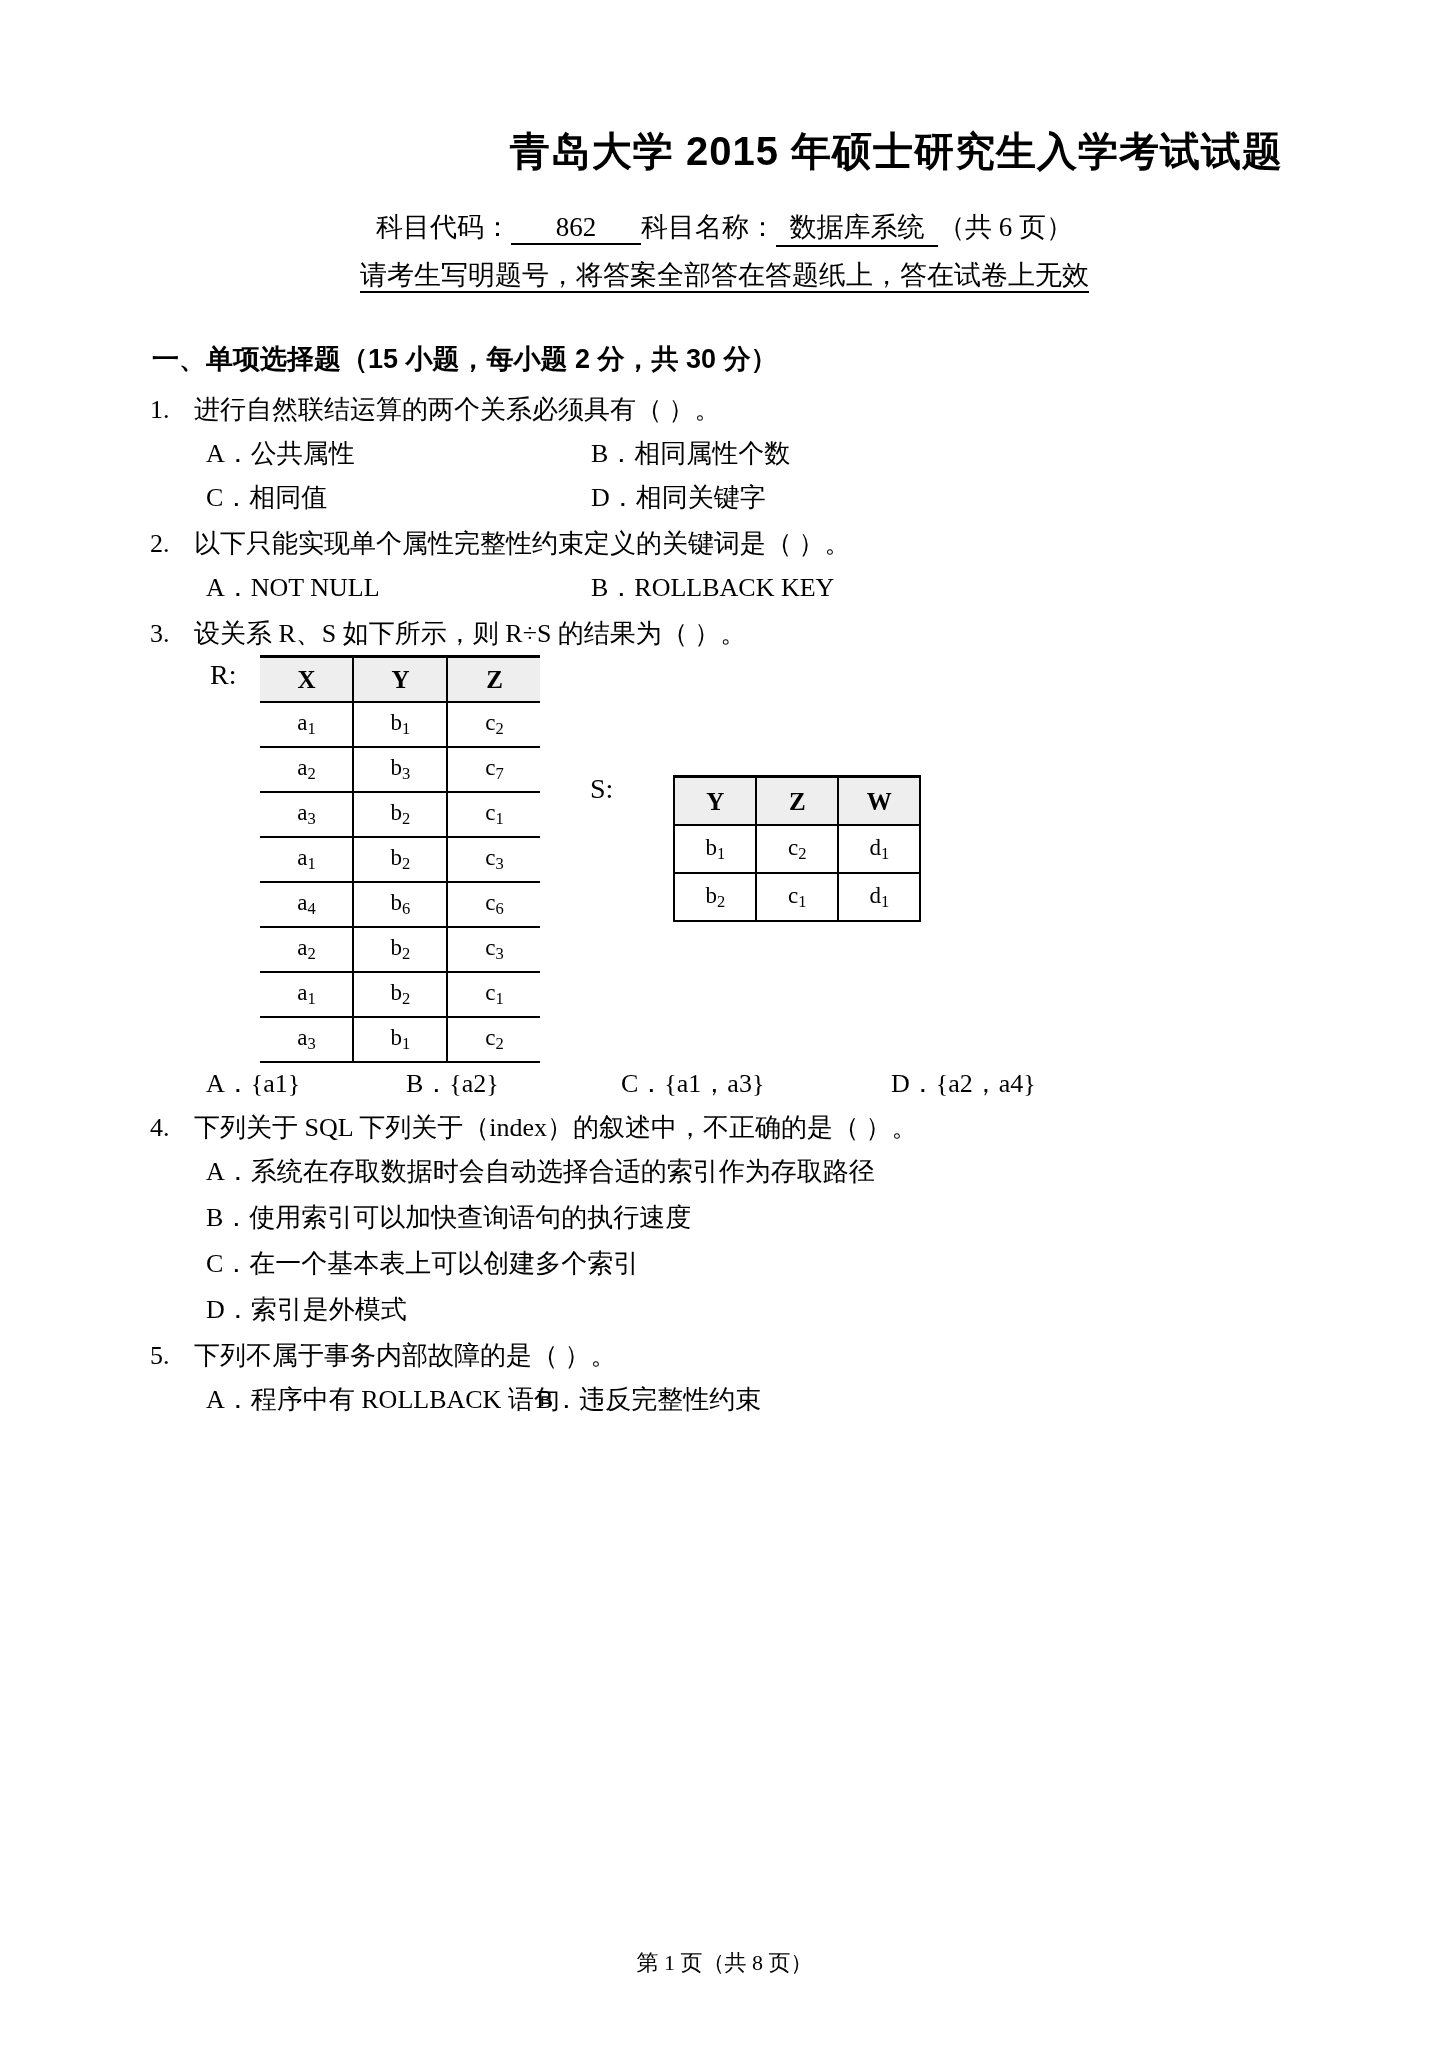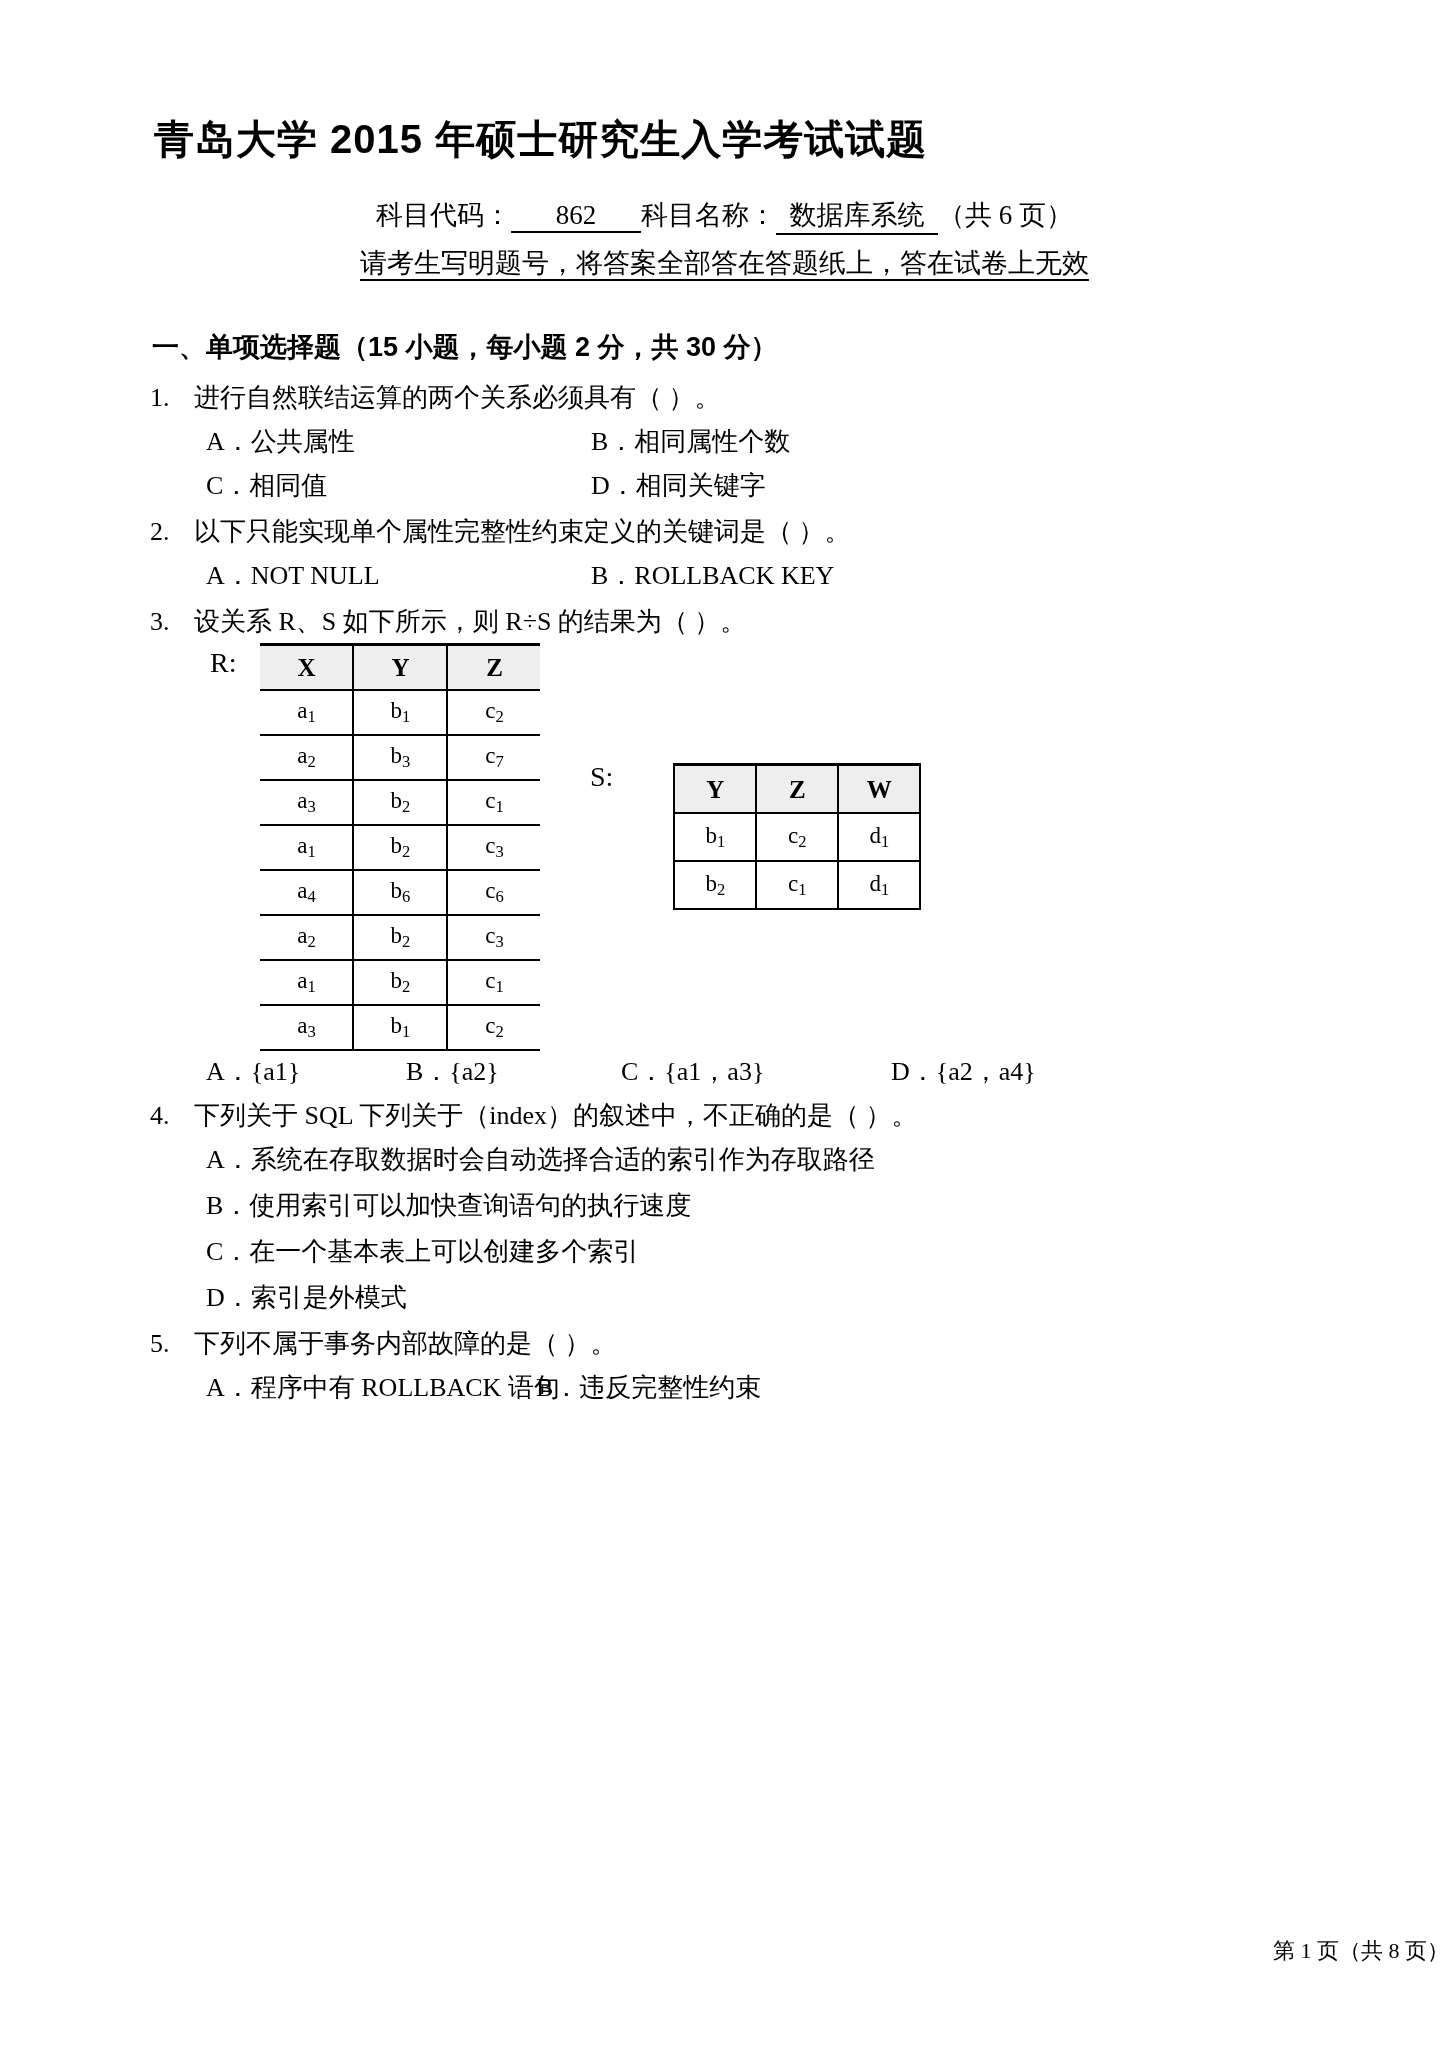--- a/index.html
+++ b/index.html
@@ -18,25 +18,25 @@
   .page {
     position: relative;
     width: 1449px;
     height: 2048px;
     box-sizing: border-box;
     padding: 0 150px;
   }
 
   
   .doc-title {
-    text-align: left;
+    text-align: right;
     font-size: 40px;
     font-weight: bold;
     letter-spacing: 1px;
-    margin: 4px;
+    margin: 16px;
     padding-top: 108px;
     font-family: "Liberation Sans", "DejaVu Sans", sans-serif;
   }
   .subject-line {
     text-align: center;
     font-size: 27px;
     margin-top: 30px;
     white-space: nowrap;
   }
   .subject-line .blank {
@@ -159,21 +159,21 @@
   #r-block { left: 60px; top: 0; }
   #s-block { left: 440px; top: 120px; }
   #s-block .rel-label { padding-top: 0; margin-right: 60px; }
 
   
   .footer {
     position: absolute;
     left: 0;
     right: 0;
     bottom: 86px;
-    text-align: right;
+    text-align: center;
     font-size: 22px;
   }
 </style>
 </head>
 <body>
 
 <div class="page">
 
   <h1 class="doc-title">青岛大学 2015 年硕士研究生入学考试试题</h1>
 

